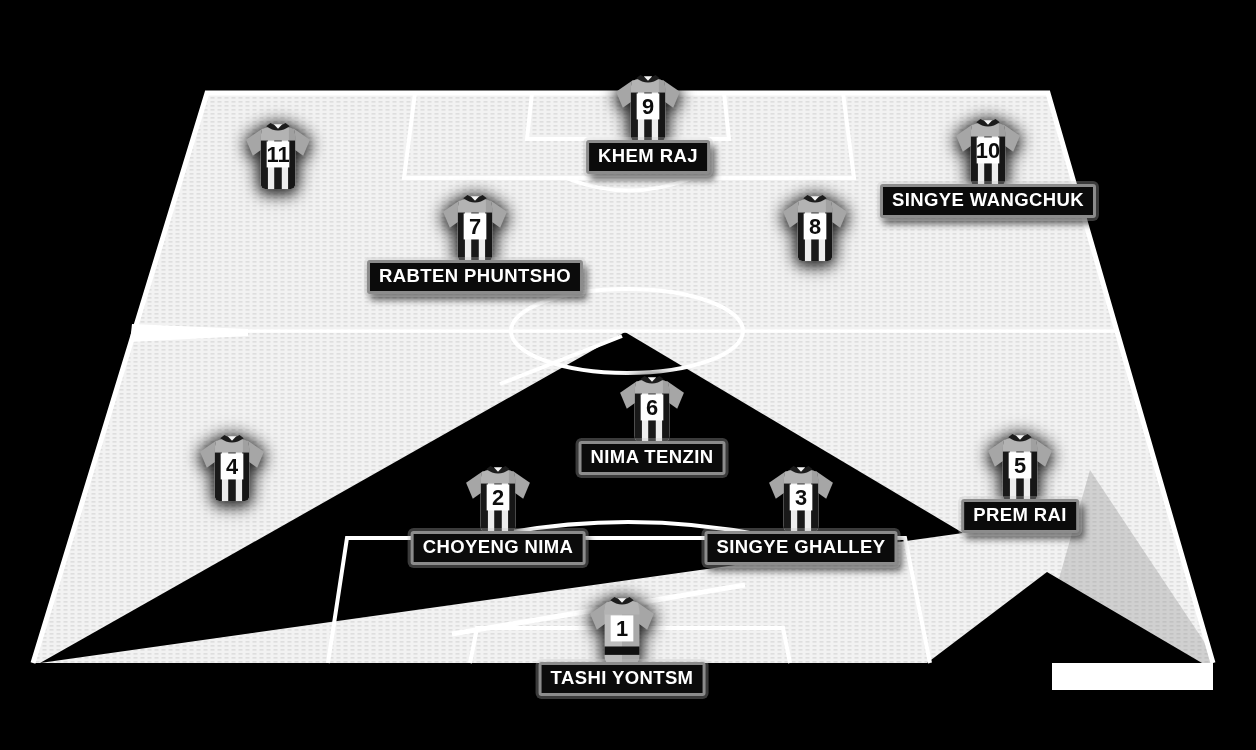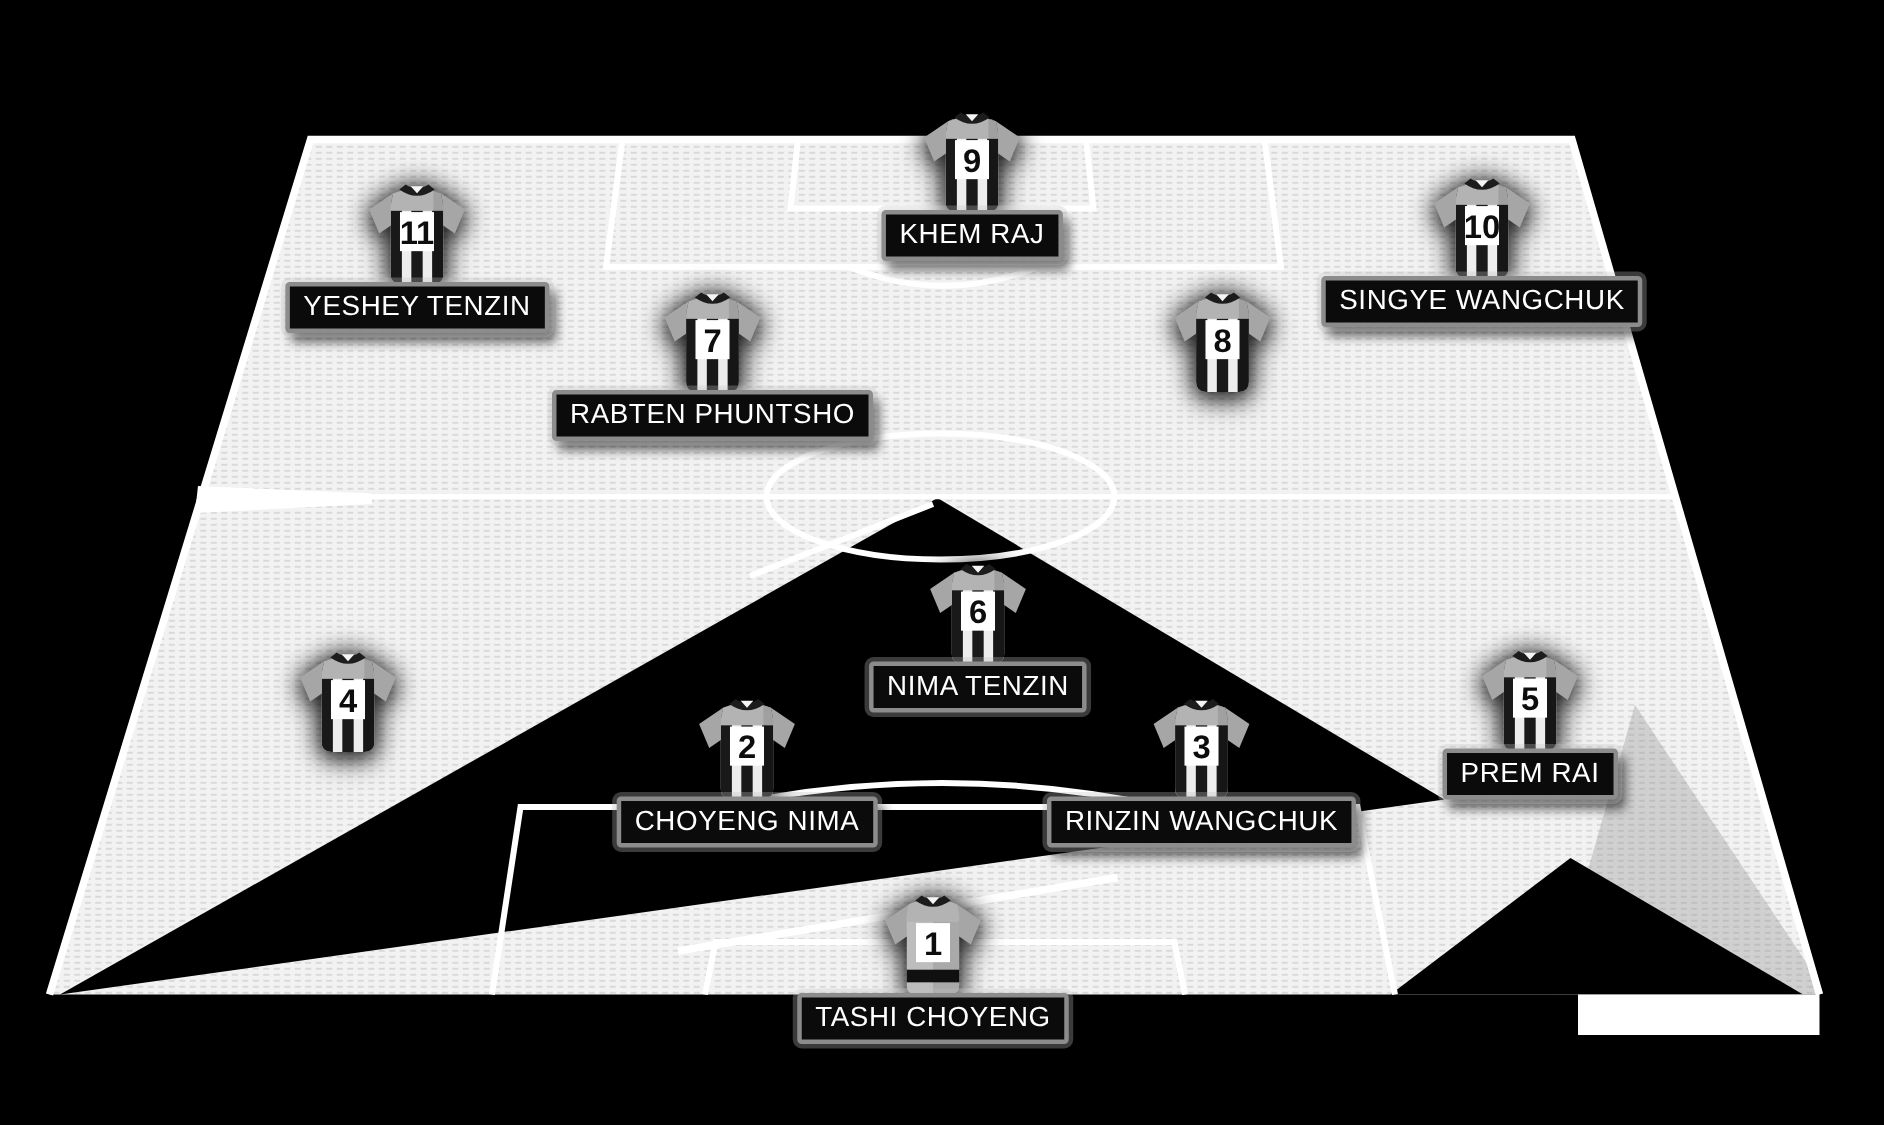--- a/index.html
+++ b/index.html
@@ -28,21 +28,21 @@
     left:50%;
     transform:translateX(-50%);
     top:76px;
     white-space:nowrap;
     background:var(--chip-bg,#0b0b0b);
     color:var(--chip-fg,#fff);
     border:3px solid var(--chip-border,#8c8c8c);
     border-radius:3px;
     padding:2px 9px 4px;
     font-size:18.5px;
-    font-weight:400;
+    font-weight:700;
     letter-spacing:.4px;
     box-shadow:0 0 0 3px rgba(195,195,195,.3), 4px 6px 7px rgba(0,0,0,.6);
   }
   .defs-only{position:absolute;width:0;height:0;}
 </style>
 </head>
 <body style="background: rgb(0, 0, 0); --chip-bg: #0b0b0b; --chip-fg: #ffffff; --chip-border: #8c8c8c;">
 
 <svg class="defs-only" aria-hidden="true">
   <defs>
@@ -124,21 +124,20 @@
       <rect x="45.5" y="10" width="9" height="85" class="stripe" fill="#191919"></rect>
       <rect x="62" y="10" width="9" height="85" class="stripe" fill="#191919"></rect>
       <rect x="25" y="10" width="50" height="24" class="yoke" fill="#b3b3b3"></rect>
       <rect x="63" y="10" width="12" height="85" fill="#000" opacity="0.10"></rect>
     </g>
     <path d="M36,17 Q50,27 64,17 L59,13 Q50,19 41,13 Z" class="collar" fill="#1c1c1c"></path>
     <path d="M45,14.5 L55,14.5 L50,20 Z" fill="#f5f5f5"></path>
     <rect x="36.5" y="35" width="27" height="31" class="plate" fill="#ffffff"></rect>
     <text class="num" x="50" y="60" text-anchor="middle" font-size="26" font-weight="700" fill="#0d0d0d">11</text>
   </svg>
-        <div class="name-chip">YESHEY TENZIN</div>
       </div>
       <div class="player" style="left: 946px; top: 108px;">
         <svg class="jersey" viewBox="0 0 100 100">
     <path d="M31,20 L12,33 L20,52 L33,43 Z" class="sleeve" fill="#a6a6a6"></path>
     <path d="M69,20 L88,33 L80,52 L67,43 Z" class="sleeve" fill="#a6a6a6"></path>
     <g clip-path="url(#torsoClip)">
       <rect x="25" y="10" width="50" height="85" class="bodyfill" fill="#ededed"></rect>
       <rect x="29" y="10" width="9" height="85" class="stripe" fill="#191919"></rect>
       <rect x="45.5" y="10" width="9" height="85" class="stripe" fill="#191919"></rect>
       <rect x="62" y="10" width="9" height="85" class="stripe" fill="#191919"></rect>
@@ -274,33 +273,33 @@
       <rect x="45.5" y="10" width="9" height="85" class="stripe" fill="#191919"></rect>
       <rect x="62" y="10" width="9" height="85" class="stripe" fill="#191919"></rect>
       <rect x="25" y="10" width="50" height="24" class="yoke" fill="#b3b3b3"></rect>
       <rect x="63" y="10" width="12" height="85" fill="#000" opacity="0.10"></rect>
     </g>
     <path d="M36,17 Q50,27 64,17 L59,13 Q50,19 41,13 Z" class="collar" fill="#1c1c1c"></path>
     <path d="M45,14.5 L55,14.5 L50,20 Z" fill="#f5f5f5"></path>
     <rect x="36.5" y="35" width="27" height="31" class="plate" fill="#ffffff"></rect>
     <text class="num" x="50" y="60" text-anchor="middle" font-size="26" font-weight="700" fill="#0d0d0d">3</text>
   </svg>
-        <div class="name-chip">RINZIN WANGCHUK</div>
+        <div class="name-chip">SINGYE GHALLEY</div>
       </div>
       <div class="player" style="left: 580px; top: 586px;">
         <svg class="jersey" viewBox="0 0 100 100">
     <path d="M31,20 L12,33 L20,52 L33,43 Z" class="sleeve" fill="#a6a6a6"></path>
     <path d="M69,20 L88,33 L80,52 L67,43 Z" class="sleeve" fill="#a6a6a6"></path>
     <g clip-path="url(#torsoClip)">
       <rect x="25" y="10" width="50" height="85" class="gkbody" fill="#bdbdbd"></rect>
       <rect x="50" y="10" width="25" height="85" fill="#000" opacity="0.10"></rect>
       <rect x="25" y="10" width="50" height="24" class="yoke" fill="#b3b3b3"></rect>
       <rect x="25" y="72" width="50" height="10" class="gkband" fill="#101010"></rect>
     </g>
     <path d="M36,17 Q50,27 64,17 L59,13 Q50,19 41,13 Z" class="collar" fill="#1c1c1c"></path>
     <path d="M45,14.5 L55,14.5 L50,20 Z" fill="#f5f5f5"></path>
     <rect x="36.5" y="35" width="27" height="31" class="plate" fill="#ffffff"></rect>
     <text class="num" x="50" y="60" text-anchor="middle" font-size="26" font-weight="700" fill="#0d0d0d">1</text>
   </svg>
-        <div class="name-chip">TASHI CHOYENG</div>
+        <div class="name-chip">TASHI YONTSM</div>
       </div>
     </div>
 </div>
 
 </body></html>

